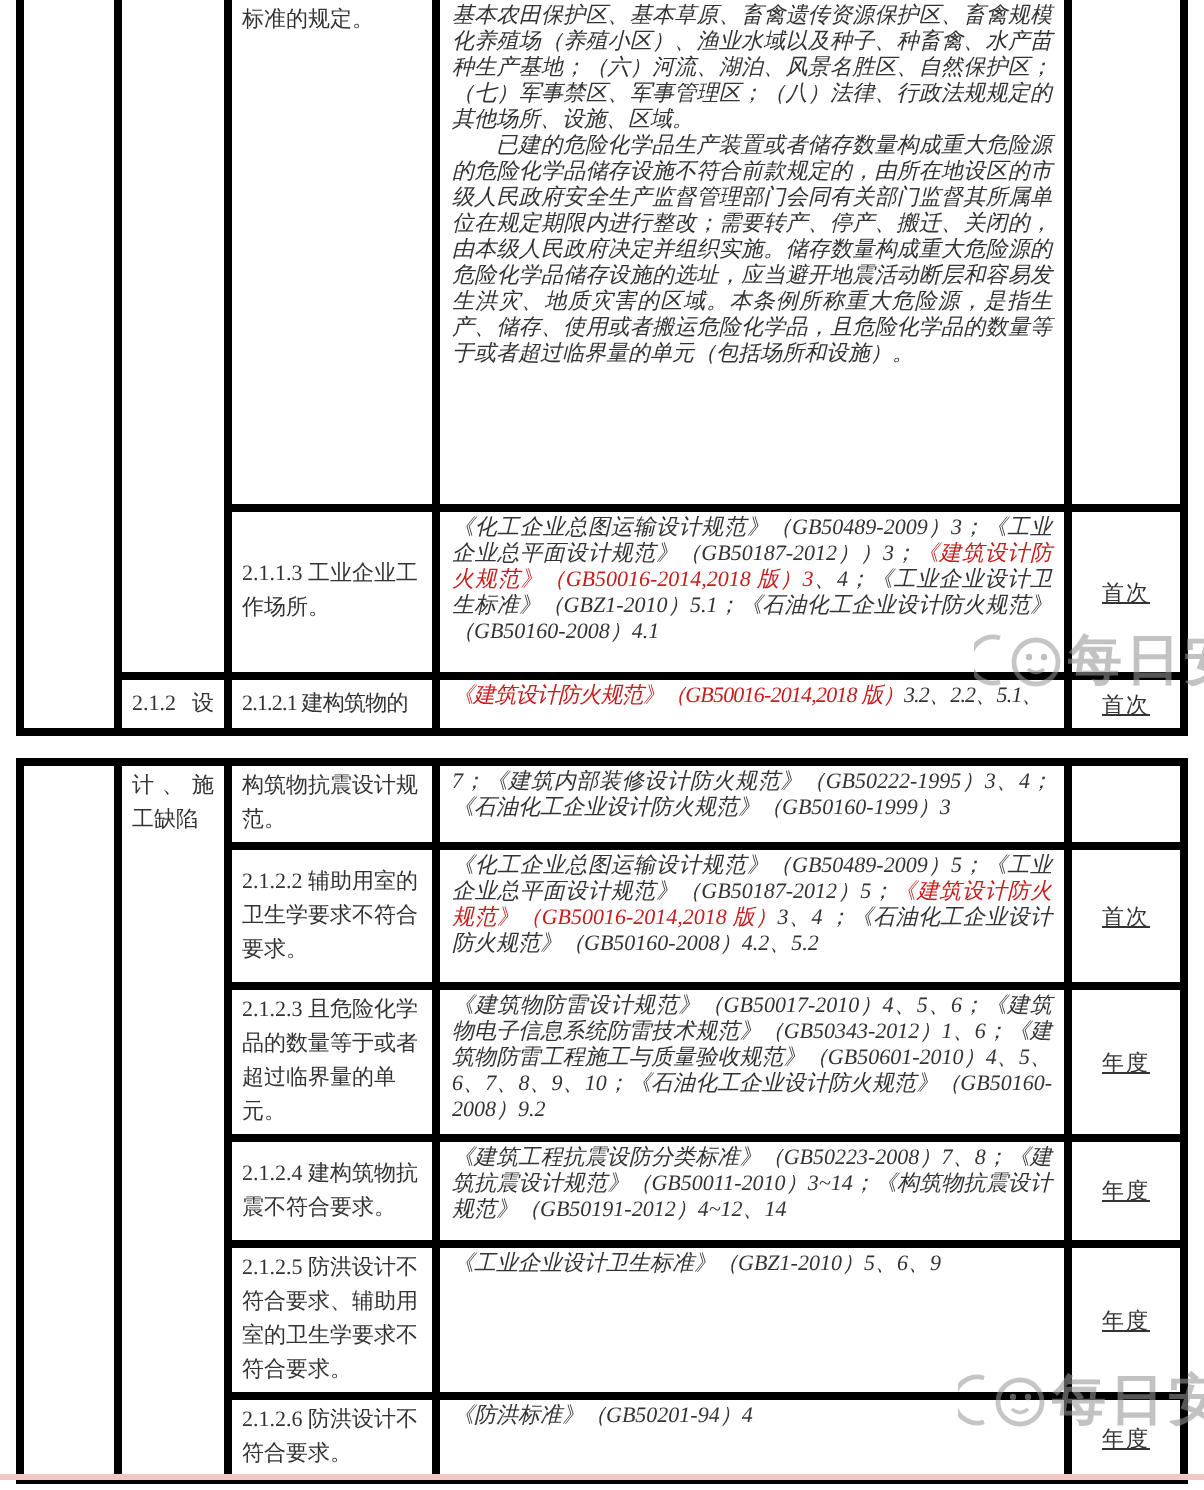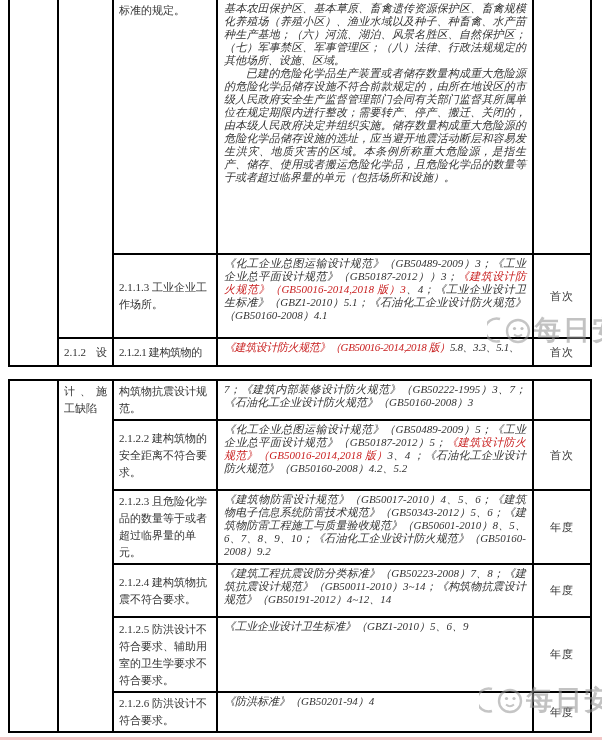--- a/index.html
+++ b/index.html
@@ -5,39 +5,39 @@
   html,body{margin:0;padding:0;}
   body{
     width:602px;height:745px;background:#ffffff;
     font-family:"Liberation Serif","DejaVu Serif",serif;
     font-size:11px;color:#333333;
   }
   .page{position:relative;width:602px;height:745px;background:#ffffff;overflow:hidden;}
 
   
   .tbl{border-collapse:collapse;table-layout:fixed;position:absolute;left:8px;width:582px;}
-  .tbl td{border:2px solid #000000;overflow:hidden;word-break:break-all;}
+  .tbl td{border:4px solid #000000;overflow:hidden;word-break:break-all;}
   .w1{width:49px}.w2{width:55px}.w3{width:104px}.w4{width:316px}.w5{width:58px}
   .t1{top:0;}
   .t2{top:379px;}
   .t1 .noTop{border-top:none;}
 
   
   .t1-r1{height:254px}.t1-r2{height:84px}.t1-r3{height:28px}
   .t2-r1{height:38px}.t2-r2{height:70px}.t2-r3{height:70px}.t2-r4{height:53px}
   .t2-r5{height:75px}.t2-r6{height:33px}
 
   
   .c1{vertical-align:top;}
   .c2{vertical-align:middle;padding:2px 5px;line-height:17px;text-align:justify;}
   .grp-top{vertical-align:top;}
   .grp-last{text-align-last:justify;}
   .c3{vertical-align:middle;padding:2px 5px;line-height:17px;text-align:left;}
   .c4{vertical-align:top;padding:2px 6px;line-height:13px;text-align:justify;font-style:italic;}
-  .c5{vertical-align:middle;text-align:center;letter-spacing:1px;padding:0 2px;}
+  .c5{vertical-align:middle;text-align:center;letter-spacing:1px;padding:0 2px;text-decoration:underline;}
   .vtop{vertical-align:top;margin-top:18px;}
   .oneline{white-space:nowrap;letter-spacing:-0.4px;}
   p{margin:0;}
   .p-indent{text-indent:2em;}
 
   
   .watermark{position:absolute;display:flex;align-items:center;gap:1px;
     color:rgba(150,150,150,0.58);z-index:5;pointer-events:none;white-space:nowrap;}
   .wm-mid{left:487px;top:312px;}
   .wm-bottom{left:479px;top:682px;}
@@ -73,50 +73,50 @@
         <td class="c5 noTop"></td>
       </tr>
       <tr class="t1-r2">
         <td class="c3">2.1.1.3 工业企业工作场所。</td>
         <td class="c4"><span>《化工企业总图运输设计规范》（GB50489-2009）3；《工业企业总平面设计规范》（GB50187-2012））3；</span><span style="color: rgb(200, 29, 29);">《建筑设计防火规范》（GB50016-2014,2018 版）3</span><span>、4；《工业企业设计卫生标准》（GBZ1-2010）5.1；《石油化工企业设计防火规范》（GB50160-2008）4.1</span></td>
         <td class="c5">首次</td>
       </tr>
       <tr class="t1-r3">
         <td class="c2 grp-last">2.1.2 设</td>
         <td class="c3 oneline">2.1.2.1 建构筑物的</td>
-        <td class="c4 oneline"><span style="color: rgb(200, 29, 29);">《建筑设计防火规范》（GB50016-2014,2018 版）</span><span>5.8、3.3、5.1、</span></td>
+        <td class="c4 oneline"><span style="color: rgb(200, 29, 29);">《建筑设计防火规范》（GB50016-2014,2018 版）</span><span>3.2、2.2、5.1、</span></td>
         <td class="c5">首次</td>
       </tr>
     </tbody>
   </table>
 
   <table class="tbl t2">
     <colgroup>
         <col class="w1">
         <col class="w2">
         <col class="w3">
         <col class="w4">
         <col class="w5">
       </colgroup>
     <tbody>
       <tr class="t2-r1">
         <td class="c1" rowspan="7"></td>
         <td class="c2 grp-top" rowspan="6">计、施工缺陷</td>
         <td class="c3">构筑物抗震设计规范。</td>
-        <td class="c4"><span>7；《建筑内部装修设计防火规范》（GB50222-1995）3、7；《石油化工企业设计防火规范》（GB50160-2008）3</span></td>
+        <td class="c4"><span>7；《建筑内部装修设计防火规范》（GB50222-1995）3、4；《石油化工企业设计防火规范》（GB50160-1999）3</span></td>
         <td class="c5"></td>
       </tr>
       <tr class="t2-r2">
-        <td class="c3">2.1.2.2 建构筑物的安全距离不符合要求。</td>
+        <td class="c3">2.1.2.2 辅助用室的卫生学要求不符合要求。</td>
         <td class="c4"><span>《化工企业总图运输设计规范》（GB50489-2009）5；《工业企业总平面设计规范》（GB50187-2012）5；</span><span style="color: rgb(200, 29, 29);">《建筑设计防火规范》（GB50016-2014,2018 版）</span><span>3、4 ；《石油化工企业设计防火规范》（GB50160-2008）4.2、5.2</span></td>
         <td class="c5">首次</td>
       </tr>
       <tr class="t2-r3">
         <td class="c3">2.1.2.3 且危险化学品的数量等于或者超过临界量的单元。</td>
-        <td class="c4"><span>《建筑物防雷设计规范》（GB50017-2010）4、5、6；《建筑物电子信息系统防雷技术规范》（GB50343-2012）5、6；《建筑物防雷工程施工与质量验收规范》（GB50601-2010）8、5、6、7、8、9、10；《石油化工企业设计防火规范》（GB50160-2008）9.2</span></td>
+        <td class="c4"><span>《建筑物防雷设计规范》（GB50017-2010）4、5、6；《建筑物电子信息系统防雷技术规范》（GB50343-2012）1、6；《建筑物防雷工程施工与质量验收规范》（GB50601-2010）4、5、6、7、8、9、10；《石油化工企业设计防火规范》（GB50160-2008）9.2</span></td>
         <td class="c5">年度</td>
       </tr>
       <tr class="t2-r4">
         <td class="c3">2.1.2.4 建构筑物抗震不符合要求。</td>
         <td class="c4"><span>《建筑工程抗震设防分类标准》（GB50223-2008）7、8；《建筑抗震设计规范》（GB50011-2010）3~14；《构筑物抗震设计规范》（GB50191-2012）4~12、14</span></td>
         <td class="c5">年度</td>
       </tr>
       <tr class="t2-r5">
         <td class="c3">2.1.2.5 防洪设计不符合要求、辅助用室的卫生学要求不符合要求。</td>
         <td class="c4"><span>《工业企业设计卫生标准》（GBZ1-2010）5、6、9</span></td>

